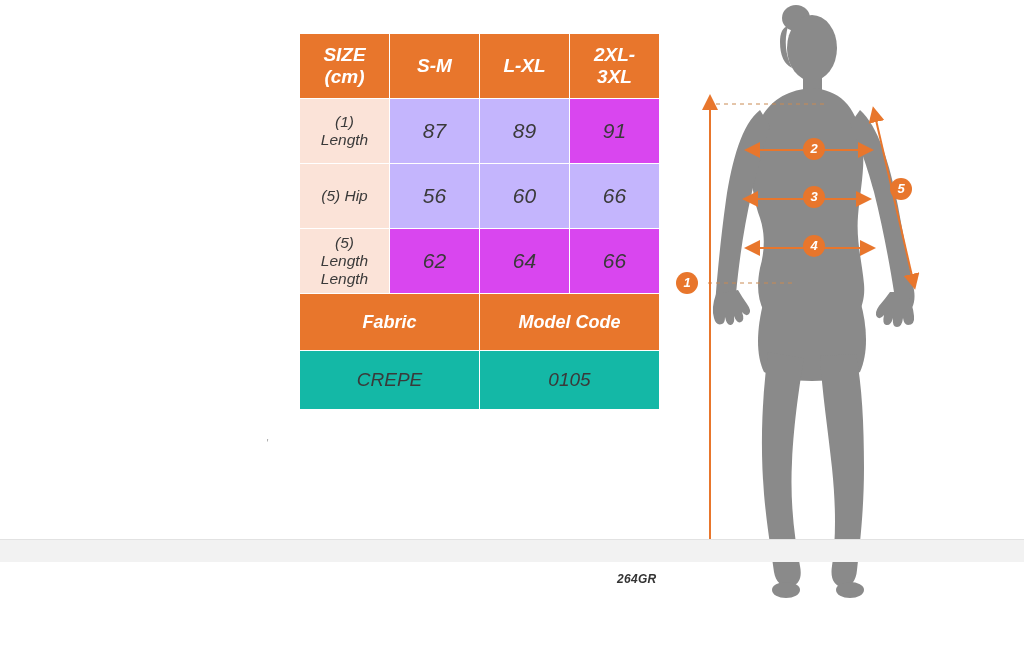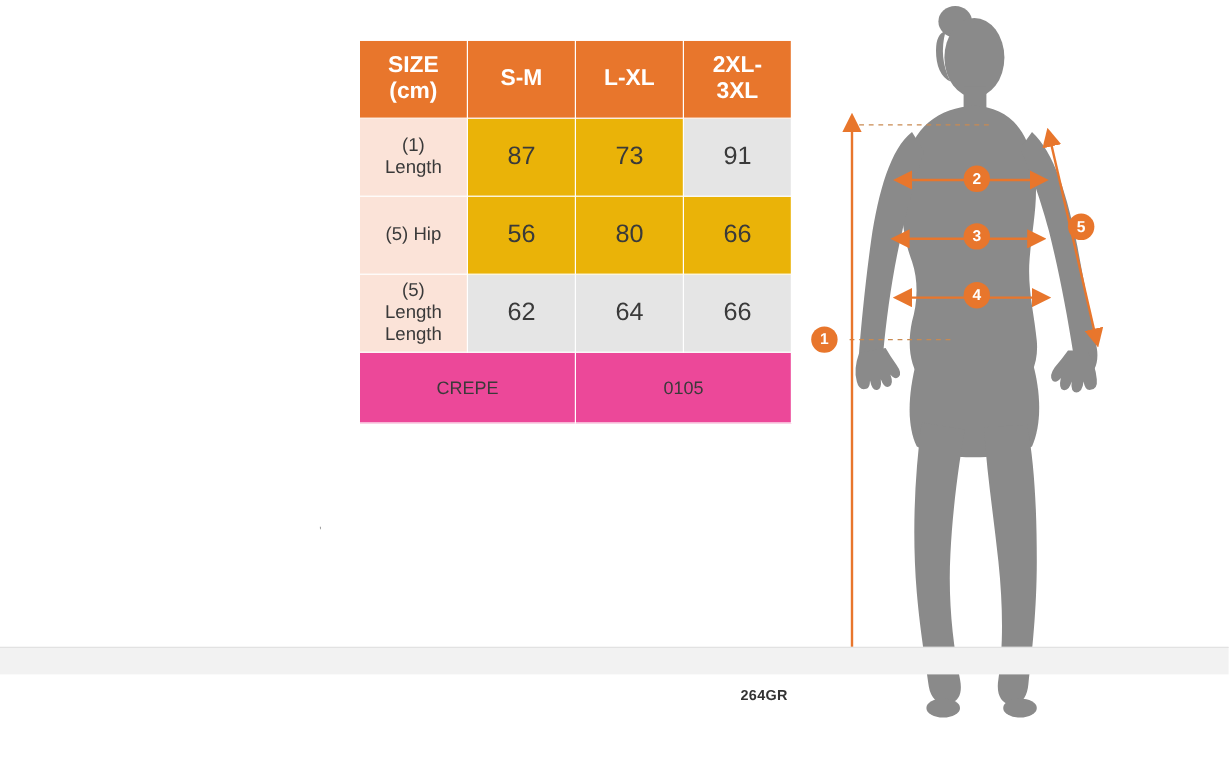--- a/index.html
+++ b/index.html
@@ -14,20 +14,21 @@
     font-family: "Liberation Sans", sans-serif;
     overflow: hidden;
   }
 
   #page {
     position: absolute;
     left: 0; top: 0;
     width: 1024px;
     height: 562px;
     background: #ffffff;
+    font-style: italic;
   }
 
   
   #size-table {
     position: absolute;
     left: 299px;
     top: 33px;
     width: 360px;
     border-collapse: collapse;
     table-layout: fixed;
@@ -55,44 +56,44 @@
     background: #fbe3d8;
     color: #3a3a3a;
     font-size: 15.5px;
     line-height: 1.2;
     height: 64px;
   }
   .row-label.alt {
     background: #f9d8c9;
   }
   .val-cell {
-    background: #eab308;
+    background: #c4b5fd;
     color: #3a3a3a;
     font-size: 21px;
     height: 64px;
   }
   .val-cell.alt {
-    background: #e5e5e5;
+    background: #d946ef;
   }
   .multi-line {
     display: block;
     line-height: 1.15;
   }
 
   .footer-hdr {
     background: #e8762c;
     color: #ffffff;
     font-size: 18px;
     font-weight: bold;
     height: 56px;
   }
   .footer-val {
-    background: #ec4899;
+    background: #14b8a6;
     color: #3a3a3a;
-    font-size: 15px;
+    font-size: 19px;
     height: 58px;
   }
 
   #model-code-note {
     position: absolute;
     left: 617px;
     top: 572px;
     font-size: 12px;
     font-weight: bold;
     color: #333333;
@@ -173,46 +174,50 @@
           <span class="sub">3XL</span>
         </th>
       </tr>
 
       <tr>
         <td class="row-label">
           <span class="multi-line">(1)</span>
           <span class="multi-line">Length</span>
         </td>
         <td class="val-cell">87</td>
-        <td class="val-cell">73</td>
+        <td class="val-cell">89</td>
         <td class="val-cell alt">91</td>
       </tr>
 
 
 
       <tr>
         <td class="row-label">
           <span class="multi-line">(5) Hip</span>
         </td>
         <td class="val-cell">56</td>
-        <td class="val-cell">80</td>
+        <td class="val-cell">60</td>
         <td class="val-cell">66</td>
       </tr>
 
       <tr>
         <td class="row-label">
           <span class="multi-line">(5)</span>
           <span class="multi-line">Length</span>
           <span class="multi-line">Length</span>
         </td>
         <td class="val-cell alt">62</td>
         <td class="val-cell alt">64</td>
         <td class="val-cell alt">66</td>
       </tr>
 
+      <tr>
+        <td class="footer-hdr" colspan="2">Fabric</td>
+        <td class="footer-hdr" colspan="2">Model Code</td>
+      </tr>
       <tr>
         <td class="footer-val" colspan="2">CREPE</td>
         <td class="footer-val" colspan="2">0105</td>
       </tr>
     </tbody>
   </table>
 
   <div id="model-code-note">264GR</div>
   <div id="stray-mark">'</div>
 

